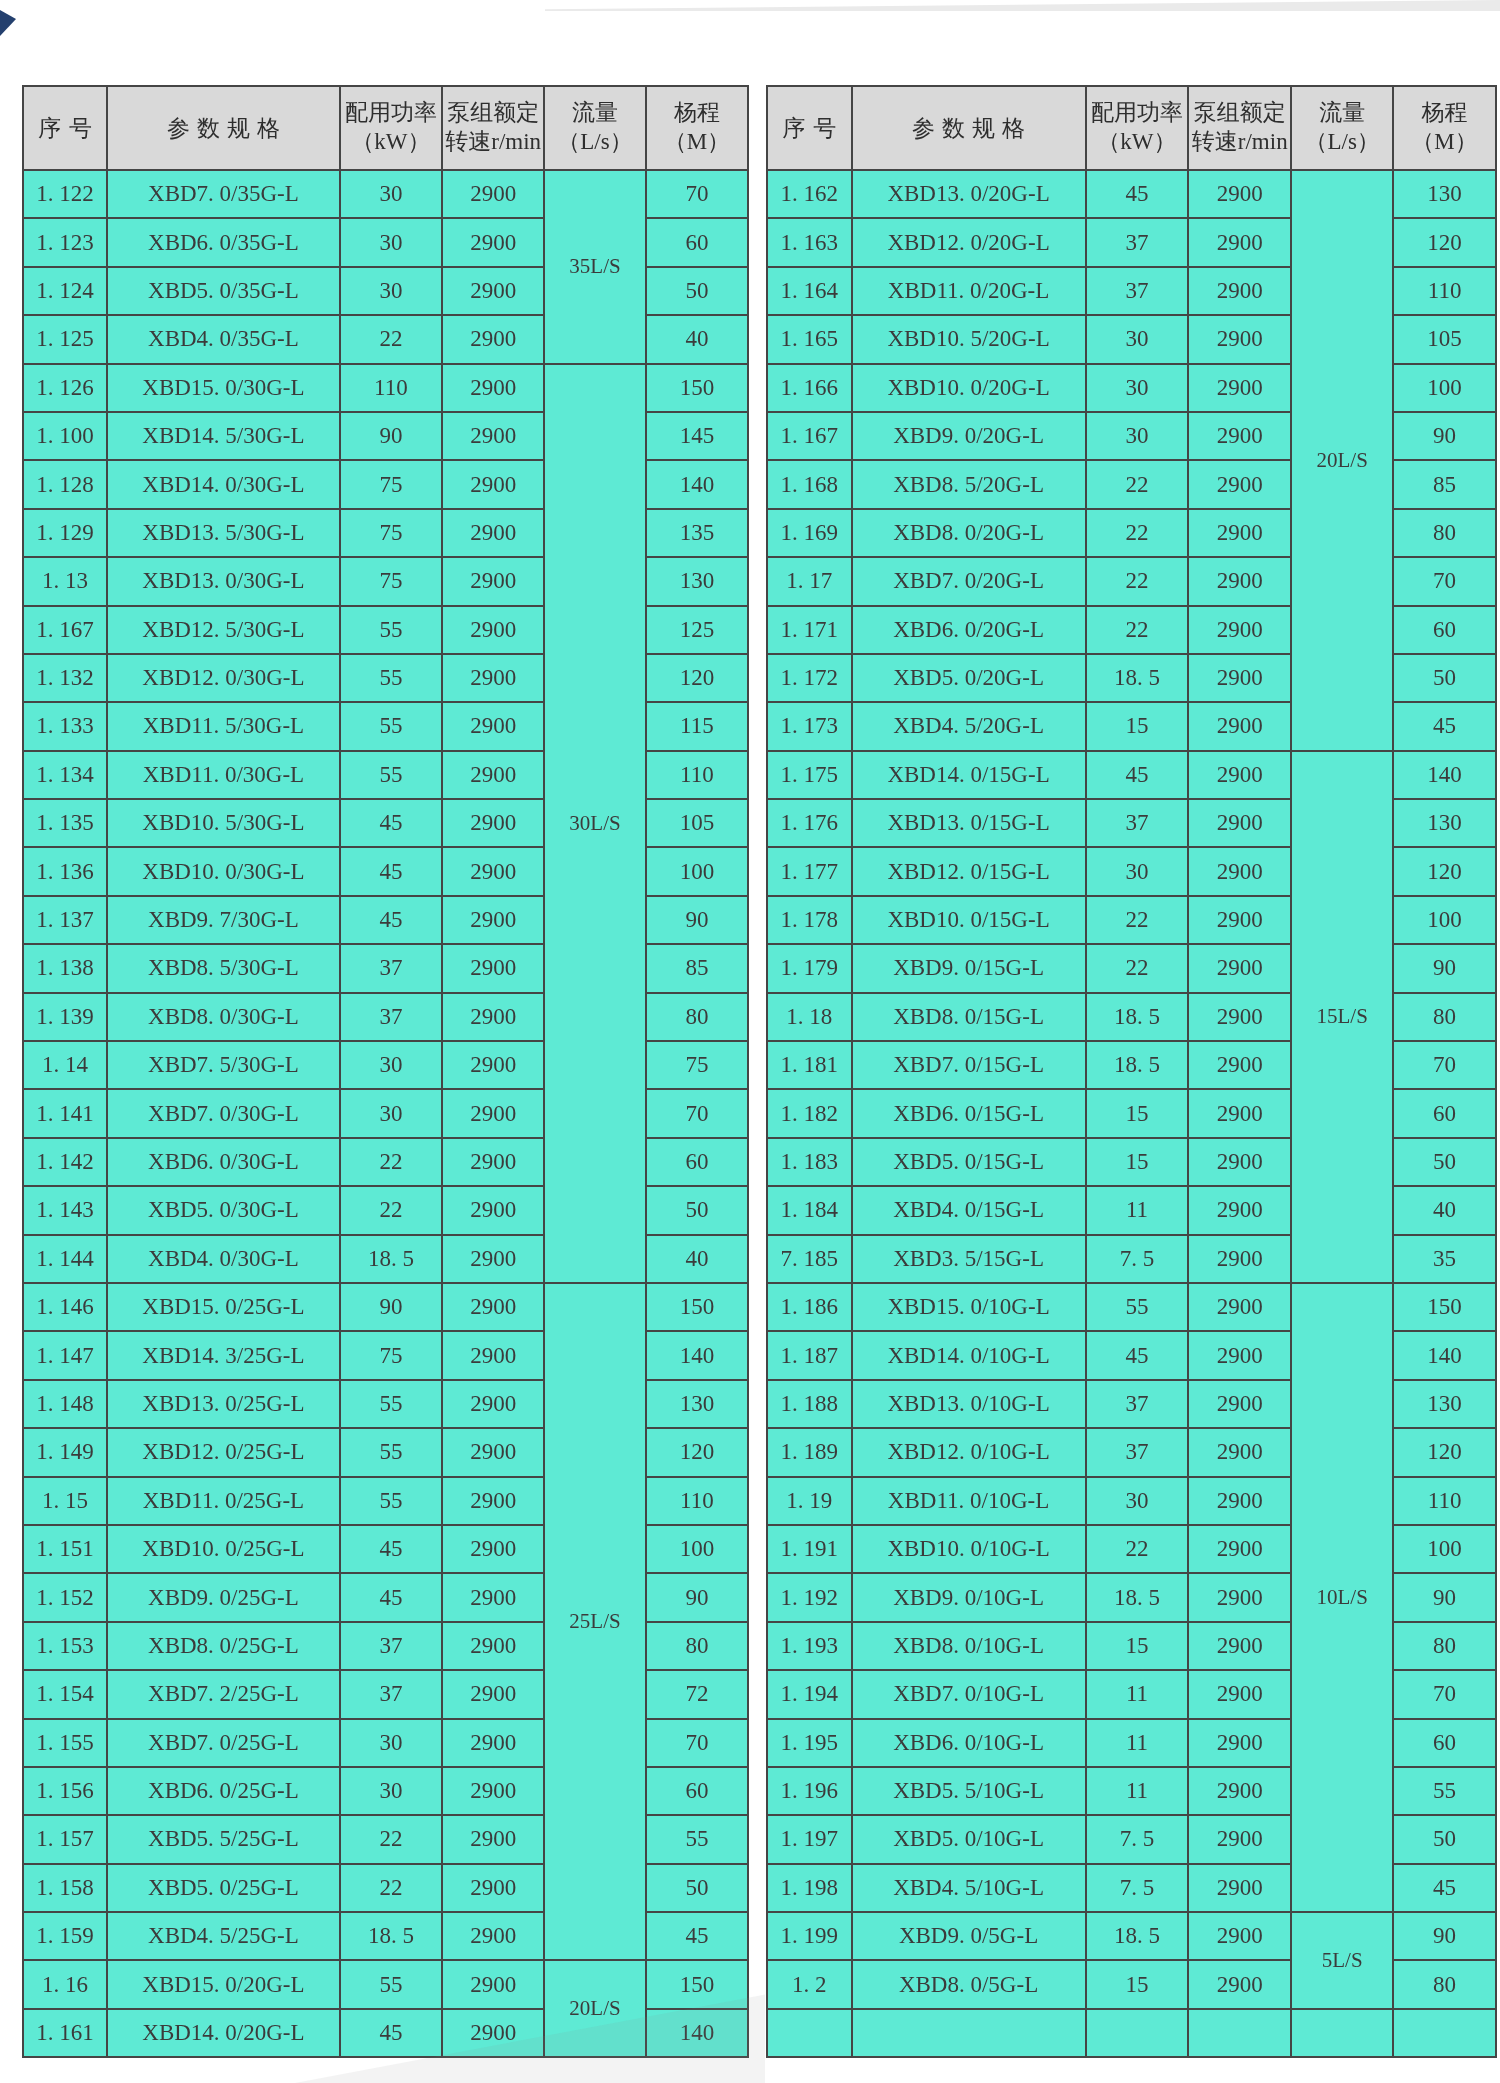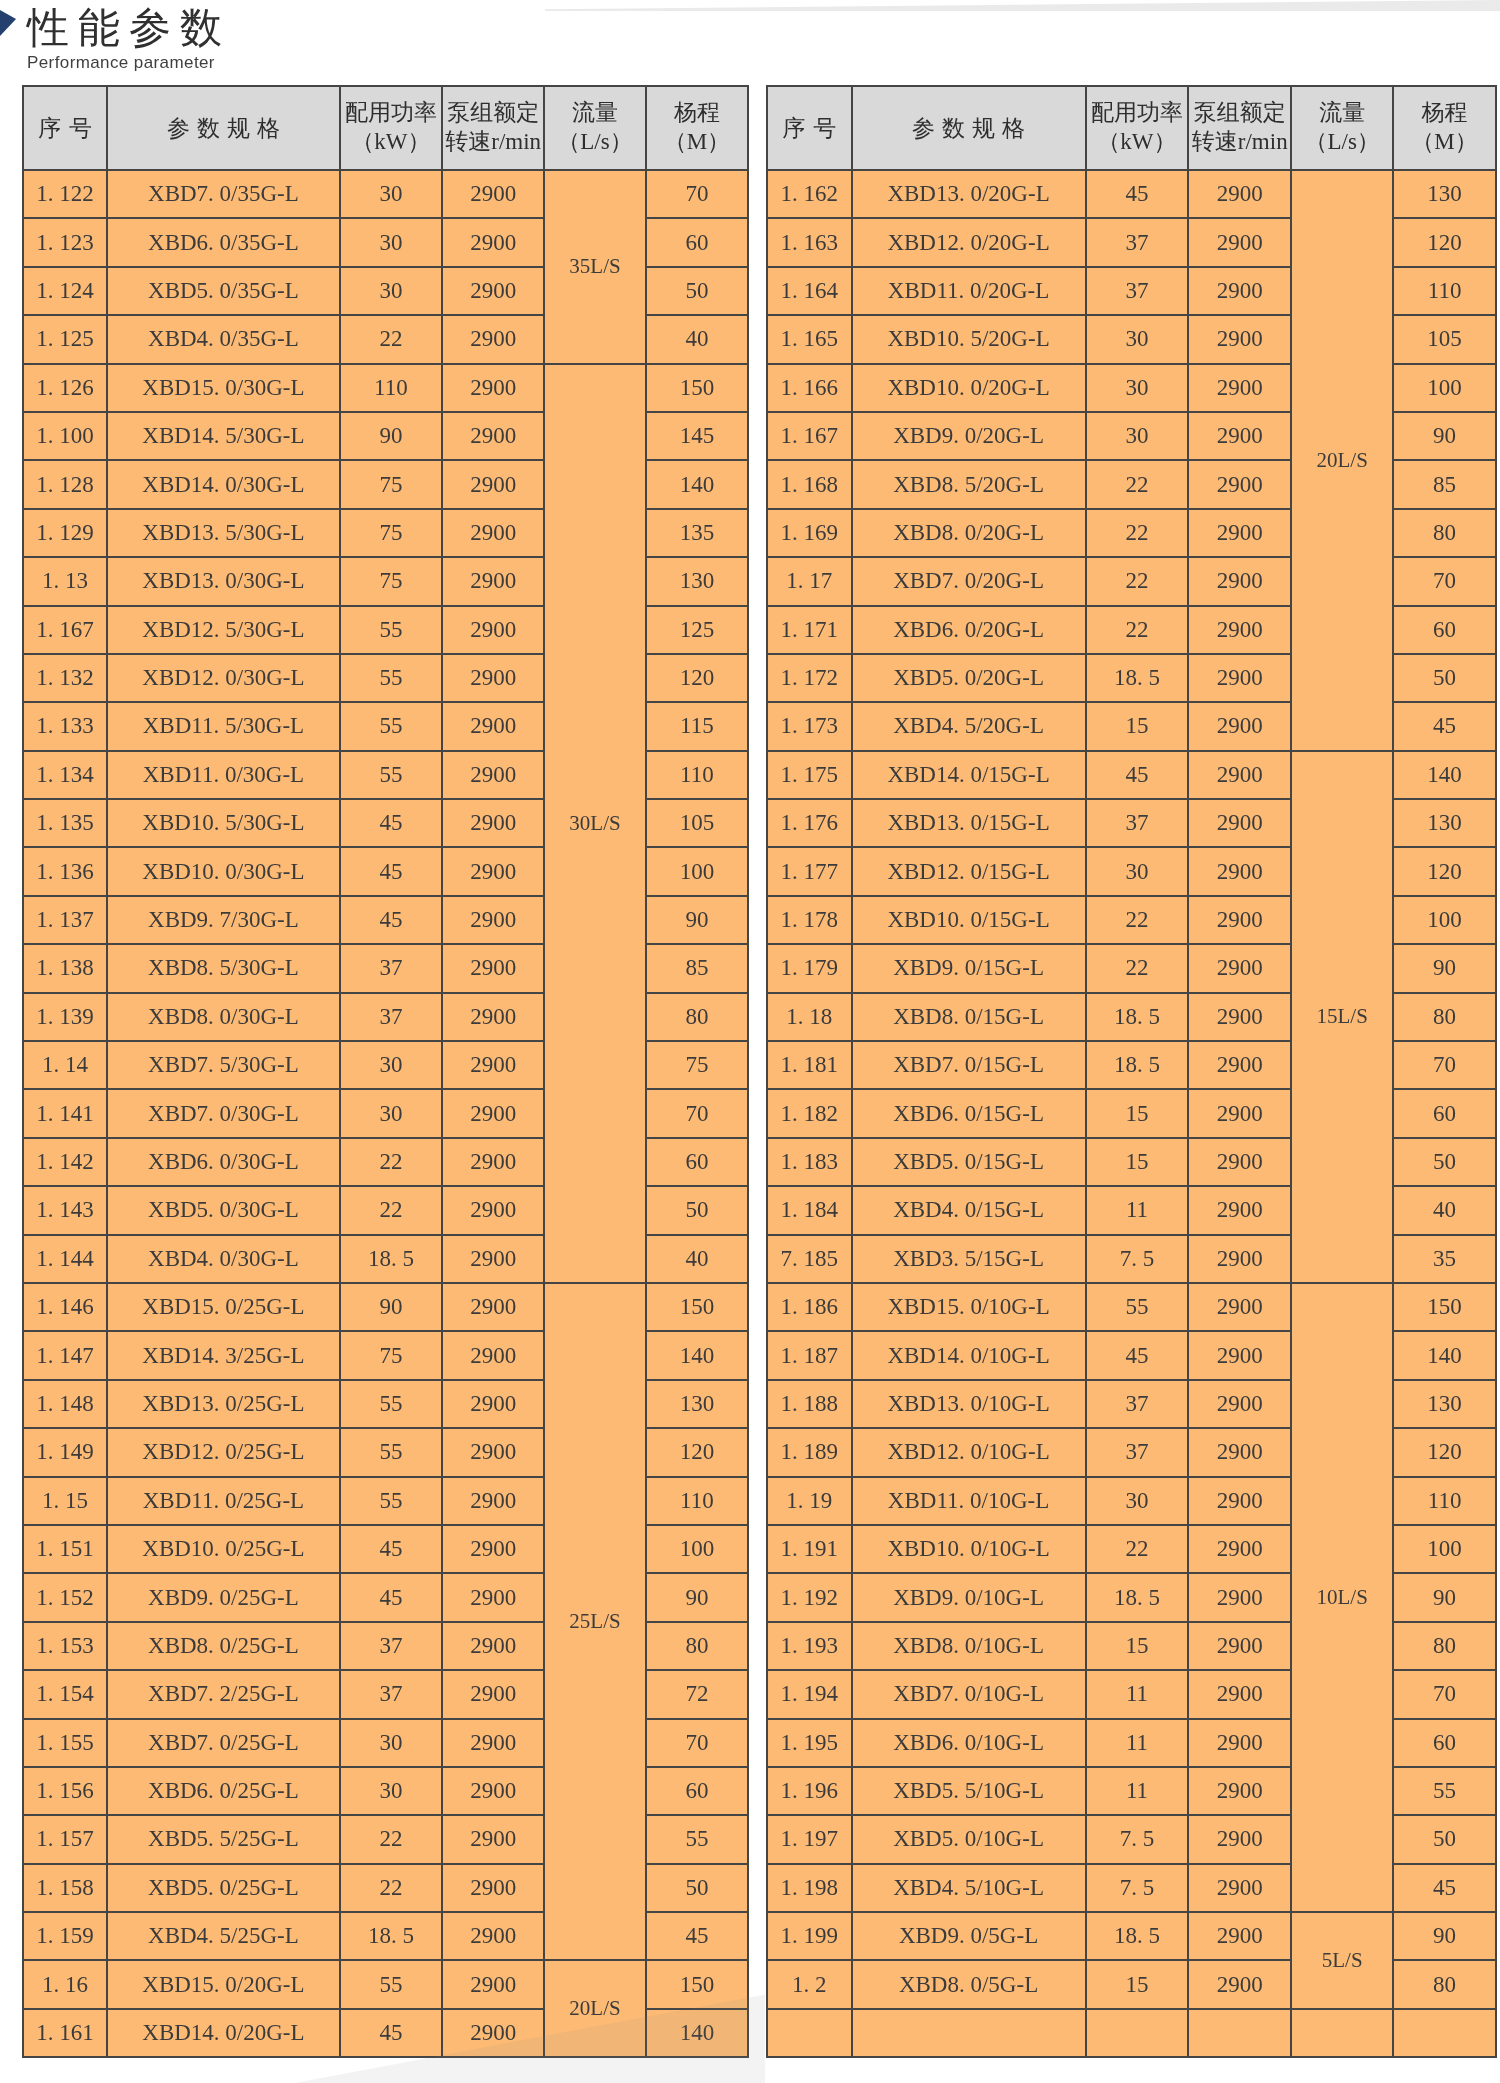--- a/index.html
+++ b/index.html
@@ -32,21 +32,21 @@
     font-family:"Liberation Sans","DejaVu Sans",sans-serif;
     font-size:42px; color:#303030; letter-spacing:9px; line-height:1.15;
   }
   .title-en {
     font-family:"Liberation Sans","DejaVu Sans",sans-serif;
     font-size:17px; color:#3f3f3f; letter-spacing:0.4px; margin-top:1px;
   }
   
   table.ptable {
     position:absolute; top:85px; border-collapse:collapse; table-layout:fixed;
-    background:#fdba74;
+    background:#5eead4;
   }
   table.ptable.left  { left:22px;  width:727px; }
   table.ptable.right { left:766px; width:731px; }
   .ptable th, .ptable td {
     border:2px solid #454545; text-align:center; vertical-align:middle;
     padding:0; overflow:hidden; white-space:nowrap;
   }
   .ptable thead tr { height:84px; }
   .ptable tbody tr { height:48.4px; }
   .ptable th {
@@ -58,24 +58,20 @@
   .ptable td { font-size:23px; color:#3b3b3b; }
   .ptable td.flow-cell { font-size:21px; }
 </style>
 </head>
 <body>
 
 <div id="page">
   <div class="band-top"></div>
   <div class="logo-triangle"></div>
 
-  <div class="title-block">
-    <div class="title-cn">性能参数</div>
-    <div class="title-en">Performance parameter</div>
-  </div>
 
   <table class="ptable left">
     <colgroup>
       <col style="width:11.6%">
         <col style="width:32.1%">
         <col style="width:14.1%">
       <col style="width:14.1%">
         <col style="width:14.0%">
         <col style="width:14.1%">
     </colgroup>

